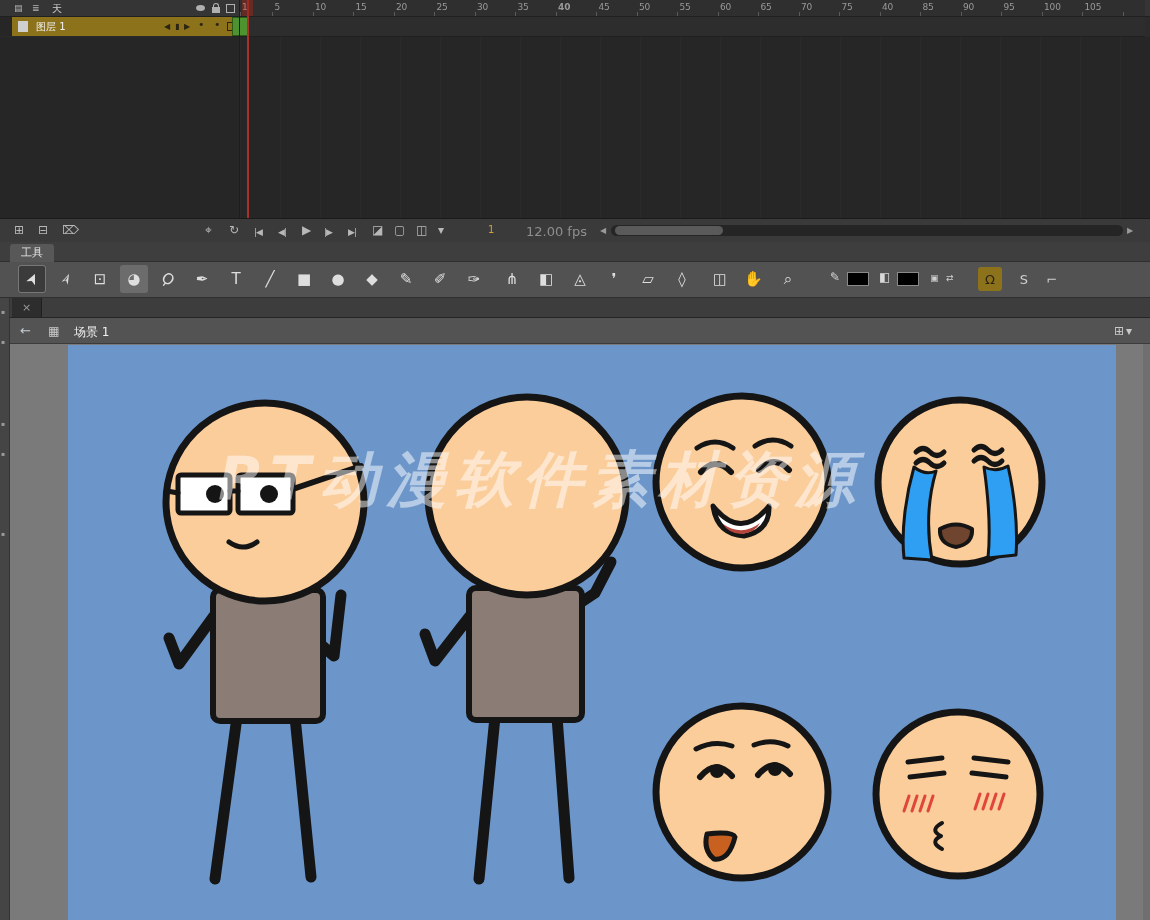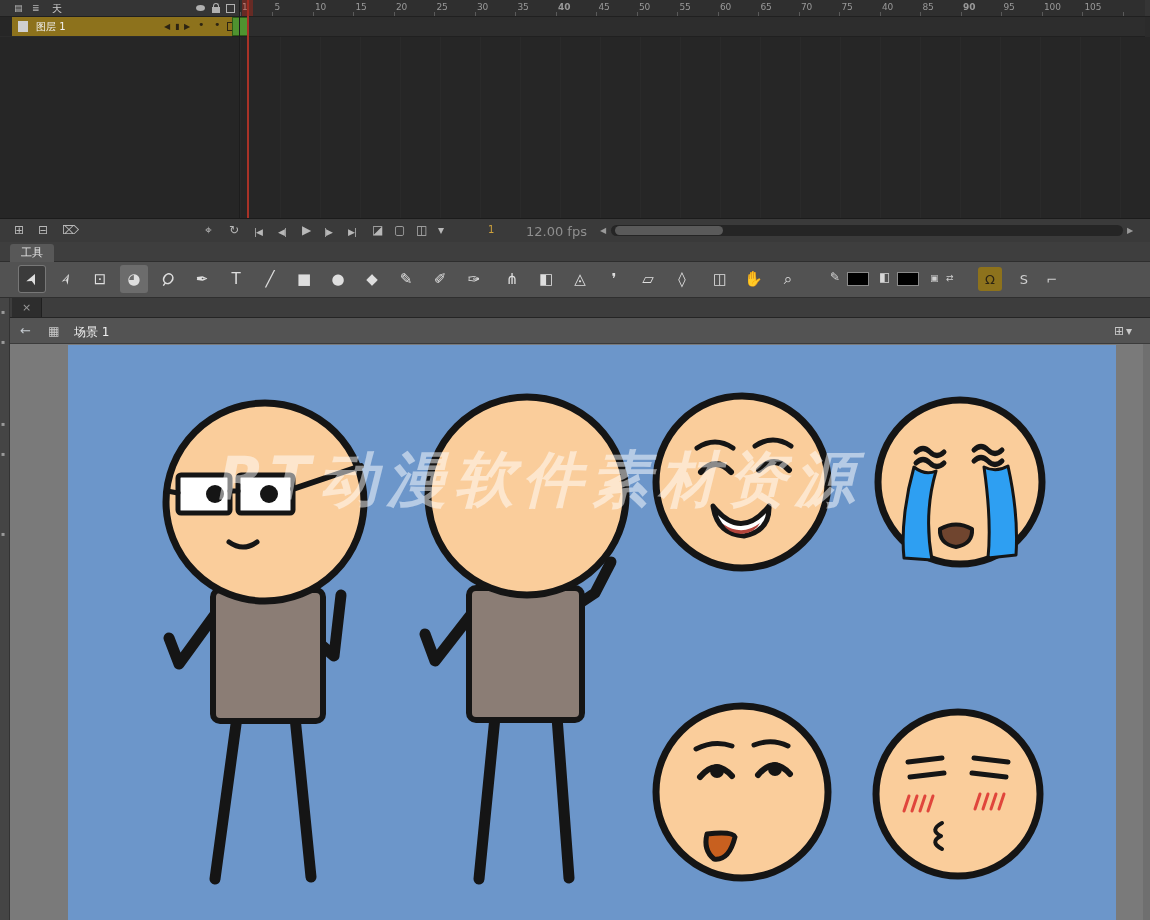--- a/index.html
+++ b/index.html
@@ -125,21 +125,21 @@
         <span class="rtick" style="left: 520.4px;">65</span>
         <i class="rmark" style="left: 558.9px;"></i>
         <span class="rtick" style="left: 560.9px;">70</span>
         <i class="rmark" style="left: 599.4px;"></i>
         <span class="rtick" style="left: 601.4px;">75</span>
         <i class="rmark" style="left: 639.9px;"></i>
         <span class="rtick" style="left: 641.9px;">40</span>
         <i class="rmark" style="left: 680.4px;"></i>
         <span class="rtick" style="left: 682.4px;">85</span>
         <i class="rmark" style="left: 720.9px;"></i>
-        <span class="rtick" style="left: 722.9px; font-weight: bold;">90</span>
+        <span class="rtick" style="left: 722.9px;">90</span>
         <i class="rmark" style="left: 761.4px;"></i>
         <span class="rtick" style="left: 763.4px;">95</span>
         <i class="rmark" style="left: 801.9px;"></i>
         <span class="rtick" style="left: 803.9px;">100</span>
         <i class="rmark" style="left: 842.4px;"></i>
         <span class="rtick" style="left: 844.4px;">105</span>
         <i class="rmark" style="left: 882.9px;"></i>
         <span class="rtick" style="left: 884.9px; margin-top: 28px;">110</span>
       </div>
   </div>

